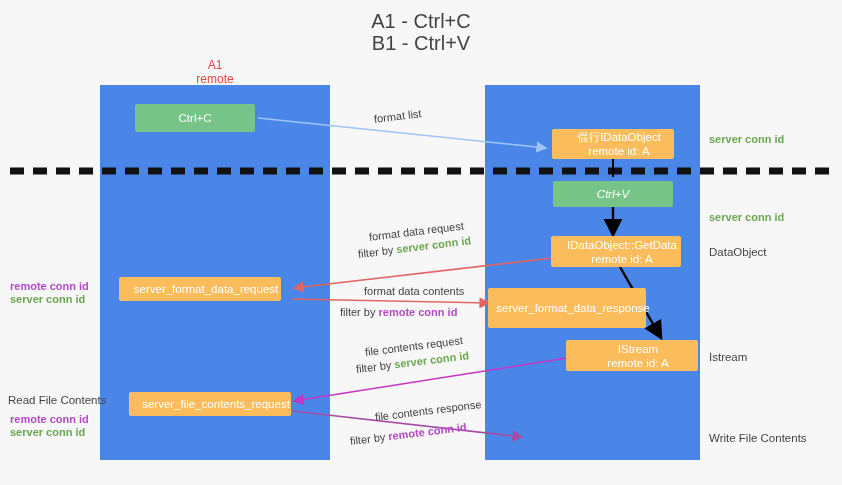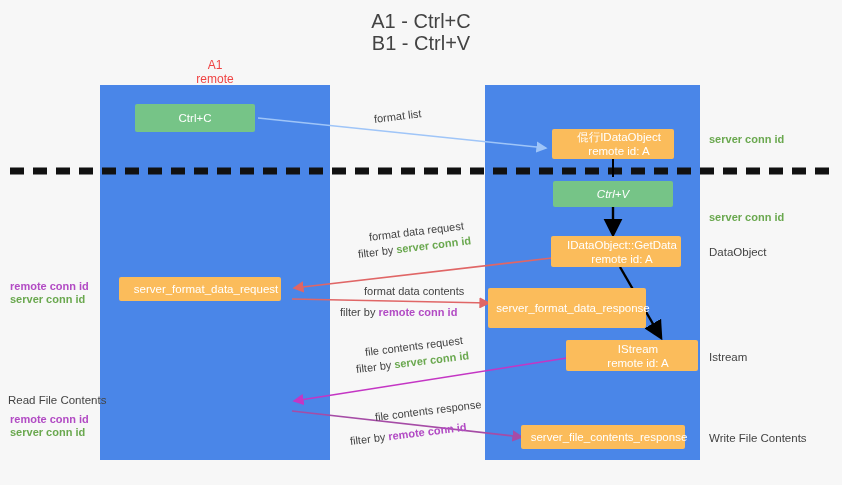--- a/index.html
+++ b/index.html
@@ -176,24 +176,24 @@
   </div>
 
   <div class="node orange" id="n-sfdreq" style="left:119px; top:277px; width:162px; height:24px;">
     <span>server_format_data_request</span>
   </div>
 
   <div class="node orange" id="n-sfdres" style="left:488px; top:288px; width:158px; height:40px;">
     <span>server_format_data_response</span>
   </div>
 
-
-  <div class="node orange" id="n-sfcres" style="left:521px; top:425px; width:164px; height:24px;">
-    <span>server_file_contents_response</span>
-  </div>
+  <div class="node orange" id="n-sfcreq" style="left:129px; top:392px; width:162px; height:24px;">
+    <span>server_file_contents_request</span>
+  </div>
+
 
   <div class="label rot" style="left:374px; top:112px;">format list</div>
 
   <div class="label rot" style="left:369px; top:230px;">format data request</div>
   <div class="label rot" style="left:358px; top:247px;">
     <span>filter by </span><span class="green-txt">server conn id</span>
   </div>
 
   <div class="label" style="left:364px; top:284px;">format data contents</div>
   <div class="label" style="left:340px; top:305px;">

